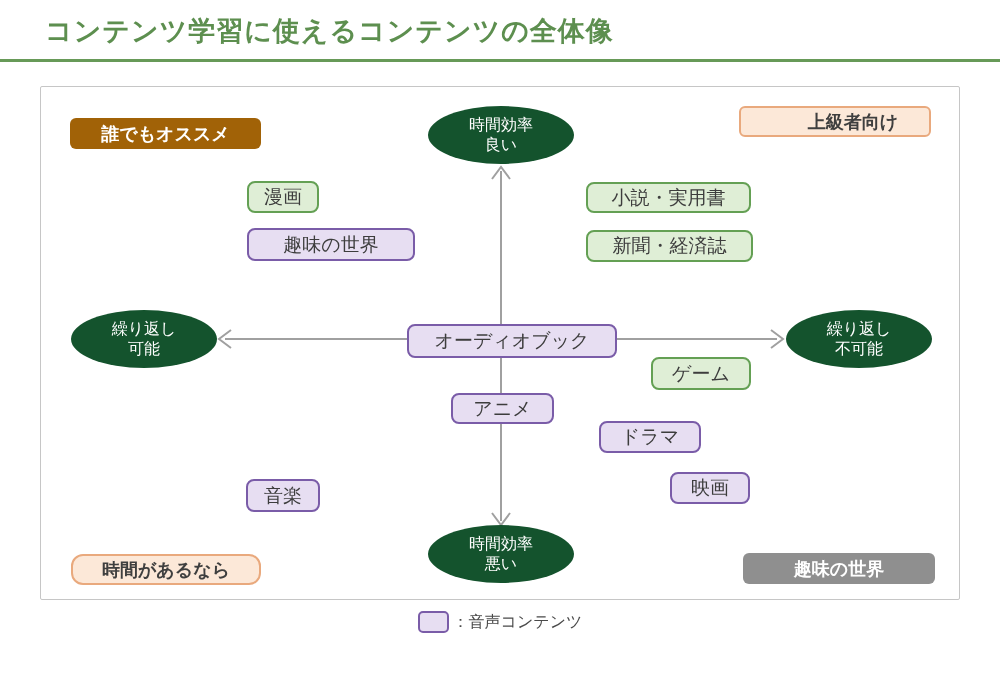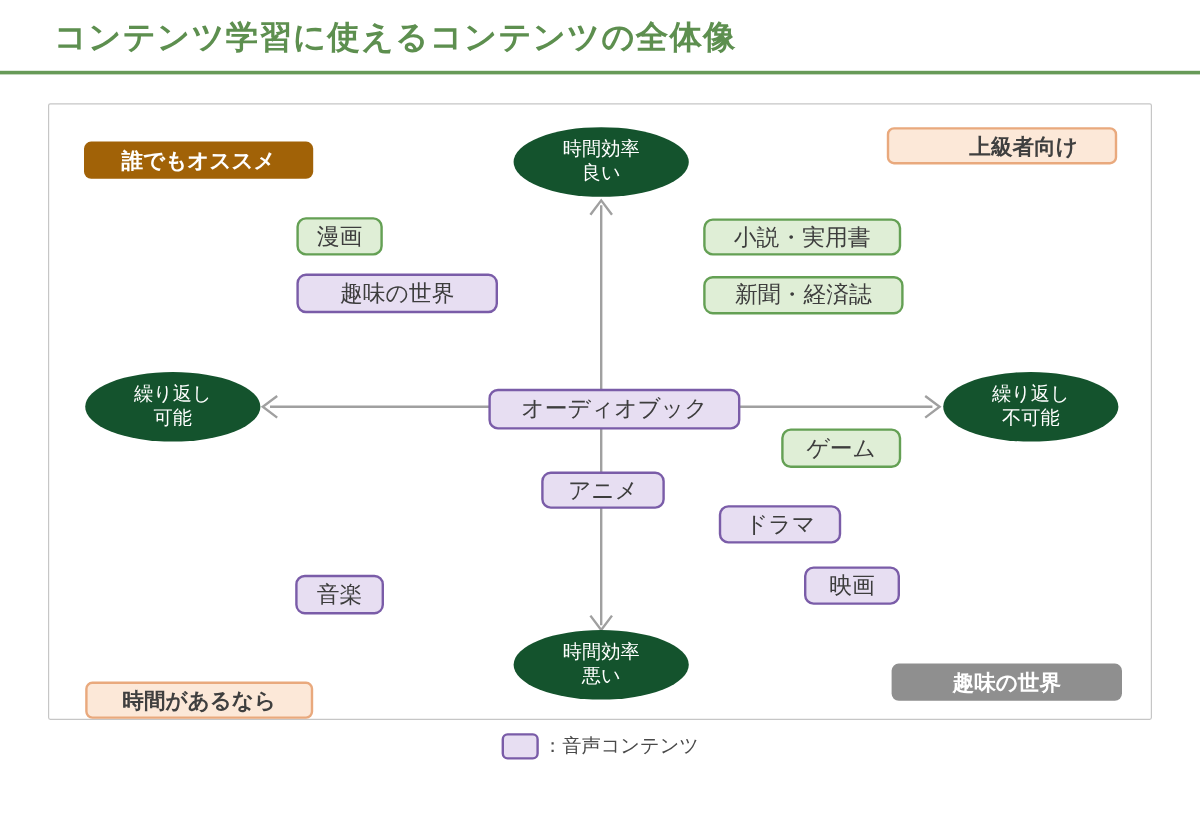--- a/index.html
+++ b/index.html
@@ -38,21 +38,21 @@
   .corner-badge {
     position: absolute; z-index: 3; height: 31px;
     display: flex; align-items: center; justify-content: center;
     font-size: 18px; font-weight: bold; border-radius: 6px;
   }
   .badge-solid-orange { background: #a16207; color: #ffffff; margin-top: 12px; }
   .badge-peach { background: #fce8d8; border: 2px solid #e9a97d; color: #3f3f3f; }
   .badge-solid-gray { background: #8f8f8f; color: #ffffff; }
   .badge-tl { left: 29px;  top: 19px;  width: 191px; }
   .badge-tr { left: 698px; top: 19px;  width: 192px; padding-left: 36px; }
-  .badge-bl { left: 30px;  top: 481px; width: 190px; }
+  .badge-bl { left: 30px;  top: 467px; width: 190px; border-radius: 12px; }
   .badge-br { left: 702px; top: 466px; width: 192px; }
 
   .item-box {
     position: absolute; z-index: 3;
     display: flex; align-items: center; justify-content: center;
     font-size: 19px; font-weight: normal; color: #3d3d3d;
     border-radius: 8px; white-space: nowrap;
   }
   .item-text  { background: #dfeed6; border: 2px solid #64a054; }
   .item-audio { background: #e7def2; border: 2px solid #7a5ca8; }

